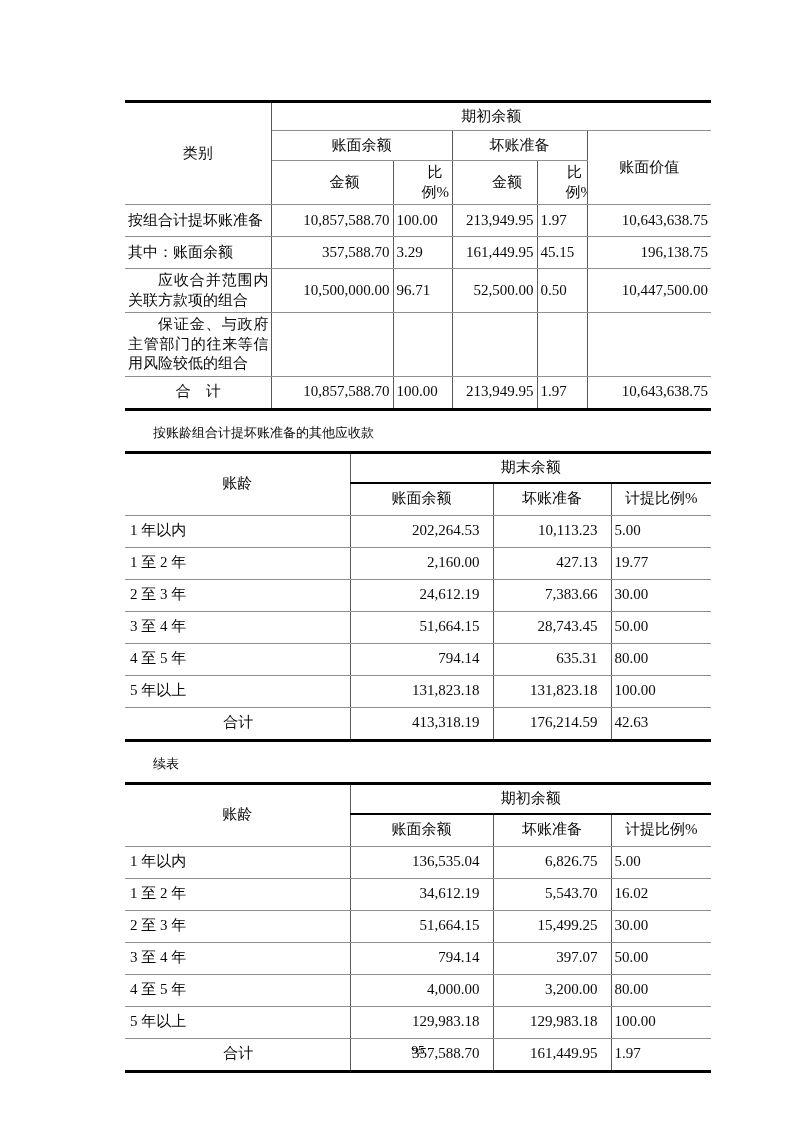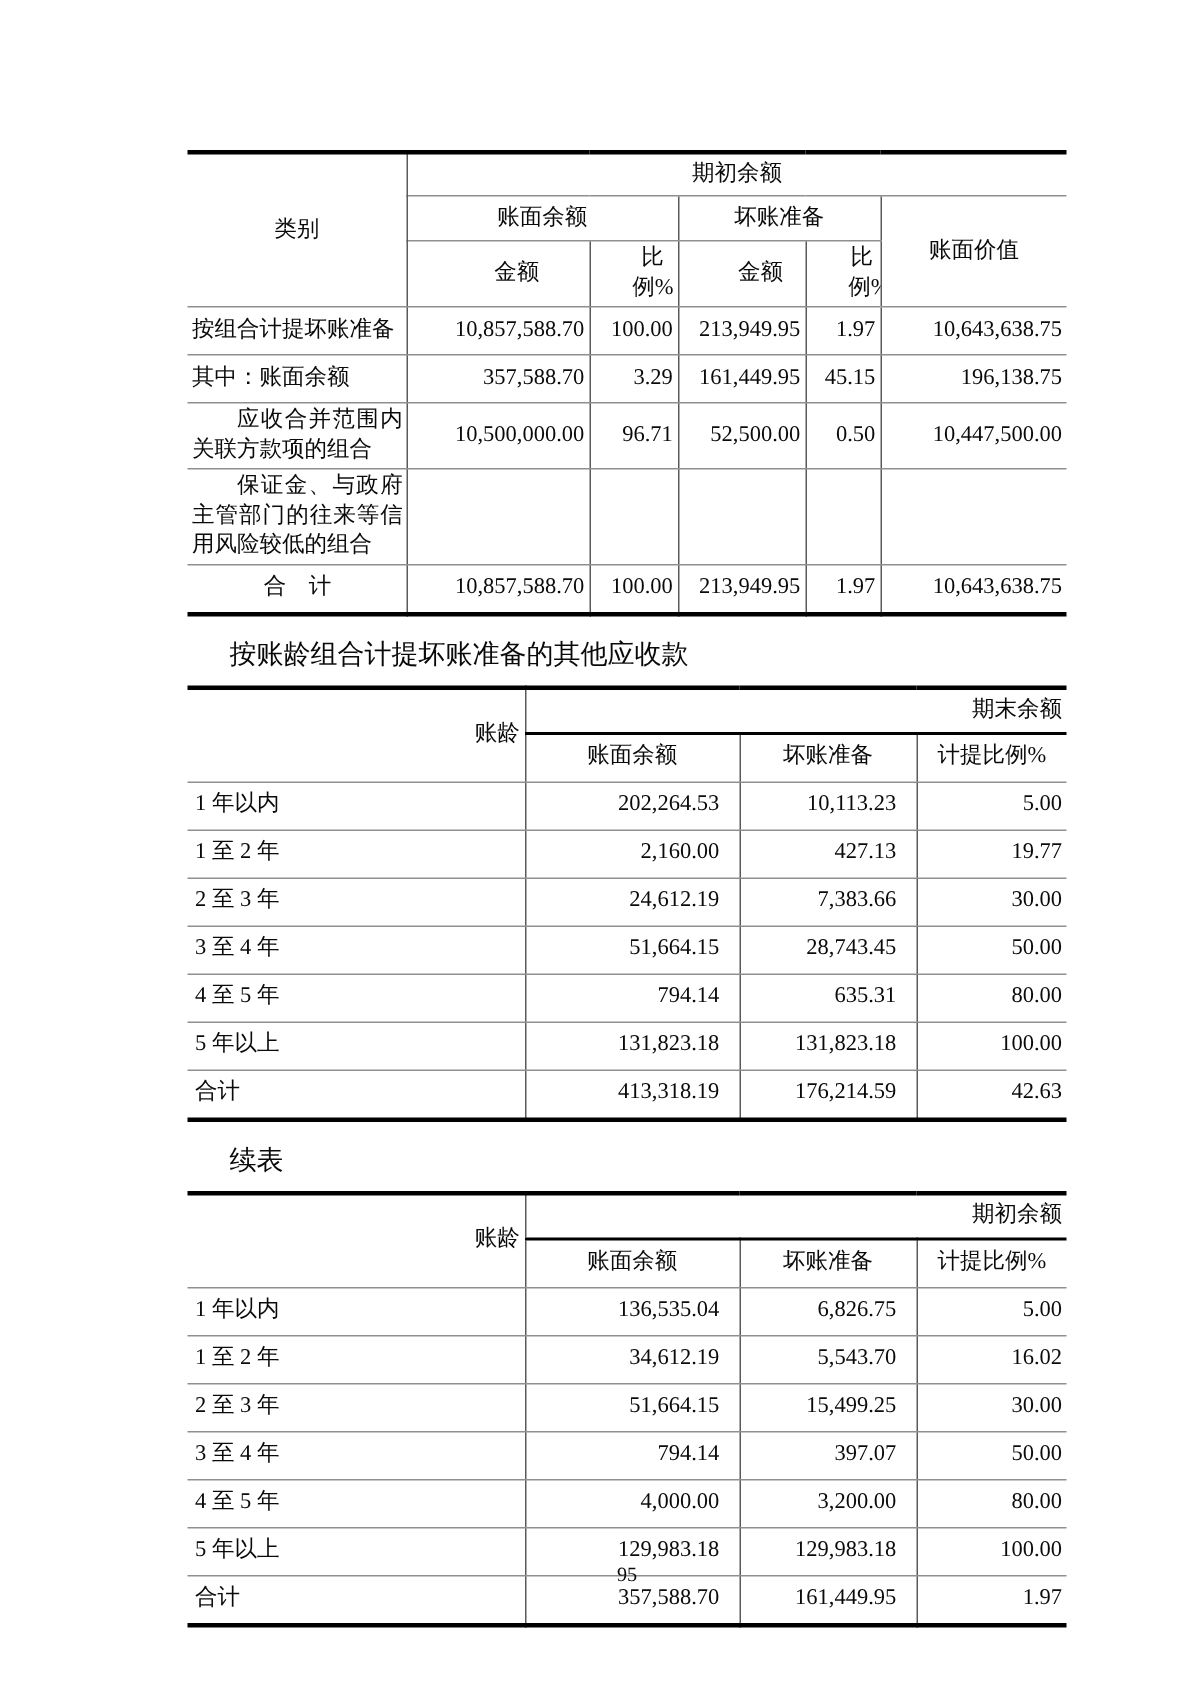--- a/index.html
+++ b/index.html
@@ -40,33 +40,33 @@
   .t1 thead tr.h3 th { height: 27px; padding-left: 28px; }
   .t1 tbody td { height: 27px; margin-left: 17px; }
   .t1 td.label { text-align: left; padding-left: 3px; padding-right: 2px; }
   .t1 td.center-label { text-align: center; }
   .t1 td.jt {
     text-align: justify;
     text-justify: inter-ideograph;
     text-indent: 2em;
   }
   td.num  { text-align: right;  padding-right: 10px; }
-  td.pct  { text-align: right; }
+  td.pct  { text-align: left; }
 
   
-  .t2 thead tr.h1 th { height: 24px; text-align: right; }
+  .t2 thead tr.h1 th { height: 24px; }
   .t2 thead tr.h2 th { height: 27px; }
   .t2 tbody td { height: 27px; }
   .t2 td.label { text-align: left; padding-left: 5px; }
-  .t2 td.center-label { }
+  .t2 td.center-label { text-align: center; }
   .t2 td.num { padding-right: 13px; }
 
   .caption {
     margin: 13px 0 9px 28px;
-    font-size: 18px;
+    font-size: 13px;
   }
   .pageno {
     position: absolute;
     left: 125px; top: 1042px;
     width: 586px;
     text-align: center;
     font-size: 13.5px;
   }
 </style>
 </head>

